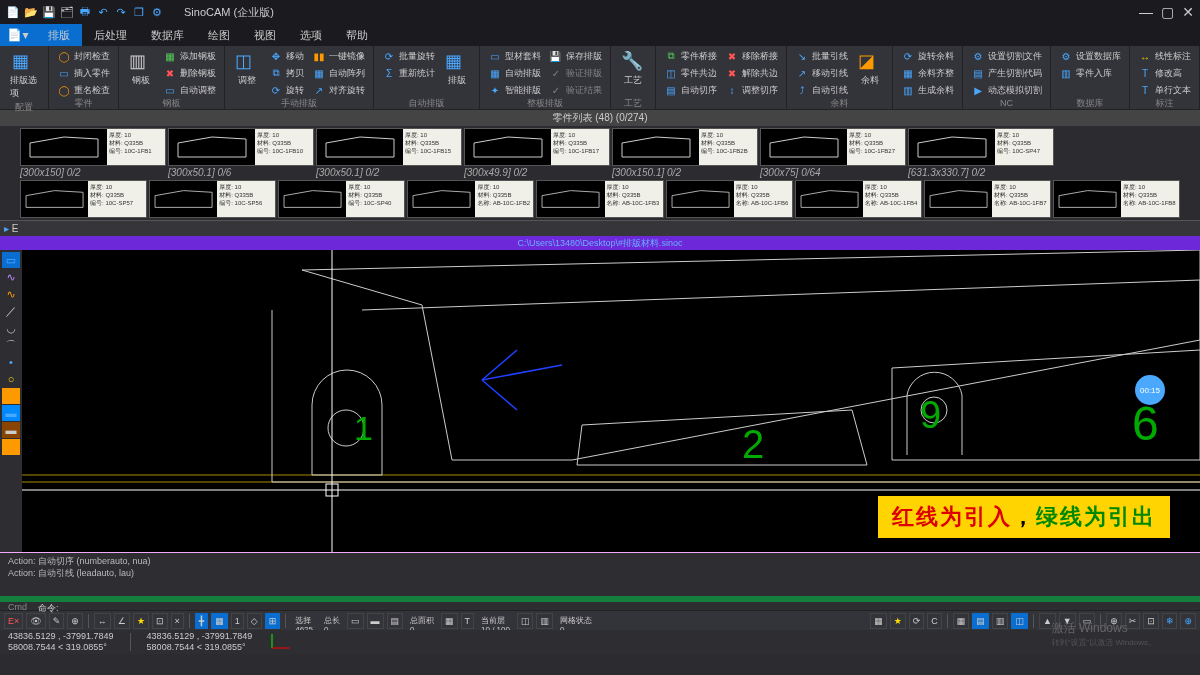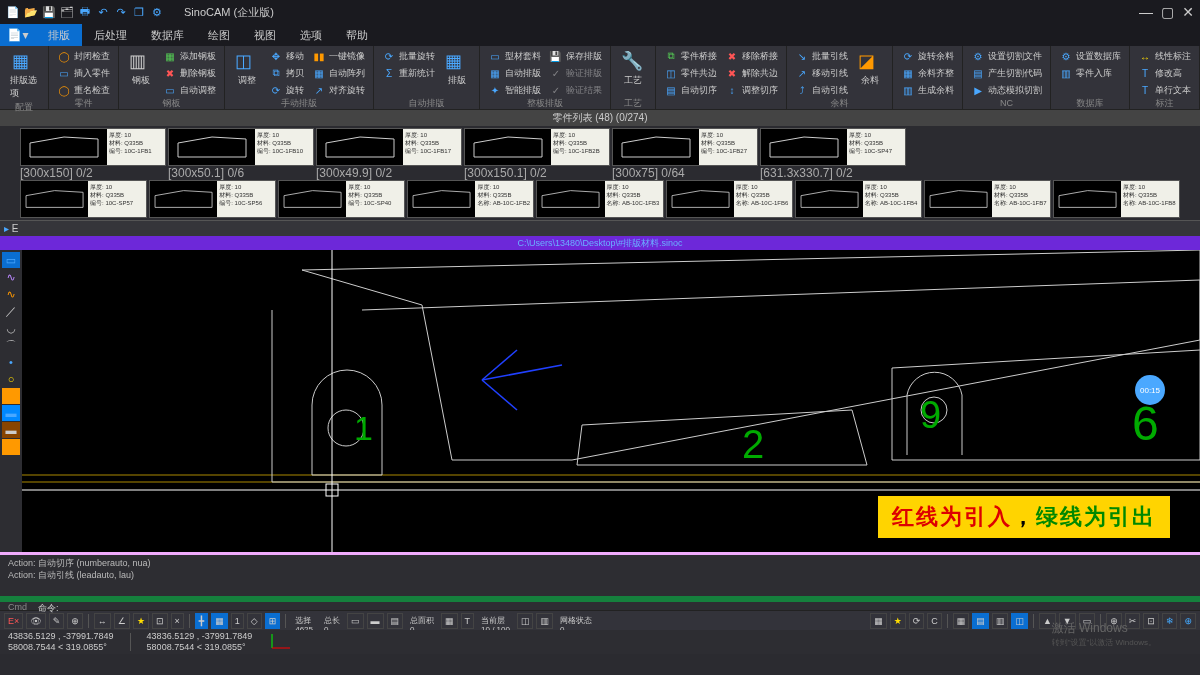--- a/index.html
+++ b/index.html
@@ -26,37 +26,37 @@
 .rbig { display: flex; flex-direction: column; align-items: center; padding: 2px 4px; font-size: 9px; }
 .rbig .ic { width: 24px; height: 24px; font-size: 18px; }
 
 .partlist-hdr { height: 16px; background: #444; text-align: center; font-size: 10px; line-height: 16px; }
 .partlist { background: #2b2b30; padding: 2px 20px; }
 .partrow { display: flex; gap: 2px; }
 .pcell { width: 146px; }
 .pcell .pcard { height: 38px; display: flex; border: 1px solid #555; }
 .pcell .pthumb { flex: 1; background: #000; position: relative; }
 .pcell .pmeta { width: 58px; background: #f0f0e8; color: #333; font-size: 6px; line-height: 8px; padding: 2px; }
-.pcell .plabel { font-size: 12px; color: #aaa; line-height: 14px; height: 14px; }
+.pcell .plabel { font-size: 10px; color: #aaa; line-height: 14px; height: 14px; font-style: italic; }
 
 .doc-tab { height: 16px; background: #35353a; font-size: 10px; padding-left: 4px; line-height: 16px; border-top: 1px solid #555; }
 .filepath { height: 14px; background: #6d28d9; text-align: center; font-size: 9px; color: #6ab0ff; line-height: 14px; }
 
 .canvas-wrap { display: flex; height: 302px; }
 .ltoolbar { width: 22px; background: #2d2d32; display: flex; flex-direction: column; align-items: center; padding-top: 2px; gap: 1px; }
 .ltoolbar .tb { width: 18px; height: 16px; display: flex; align-items: center; justify-content: center; font-size: 11px; }
 .ltoolbar .tb.sel { background: #0a6ed1; }
 .canvas { flex: 1; background: #000; position: relative; overflow: hidden; }
 .canvas svg { width: 100%; height: 100%; }
 .banner { position: absolute; right: 30px; bottom: 14px; background: #ffd400; color: #d00; font-size: 22px; font-weight: bold; padding: 6px 14px; letter-spacing: 2px; }
 .banner .g { color: #008800; }
 .banner .b { color: #000; }
 .timer { position: absolute; right: 35px; top: 125px; width: 30px; height: 30px; border-radius: 50%; background: #4aa8ff; display: flex; align-items: center; justify-content: center; font-size: 8px; color: #fff; }
 
-.cmdpanel { height: 44px; background: #2d2d32; border-top: 3px solid #f0abfc; padding: 2px 8px; font-size: 9px; }
+.cmdpanel { height: 44px; background: #2d2d32; border-top: 1px solid #f0abfc; padding: 2px 8px; font-size: 9px; }
 .cmdpanel .cline { line-height: 12px; color: #bbb; }
 .cmdinput { height: 14px; background: #2d2d32; border-top: 6px solid #15803d; display: flex; align-items: flex-start; padding: 0 8px; font-size: 9px; }
 .cmdinput .lbl { width: 30px; color: #888; }
 
 .statusbar { height: 20px; background: #33333a; display: flex; align-items: center; padding: 0 4px; gap: 3px; font-size: 9px; border-top: 1px solid #222; }
 .statusbar .sb { height: 16px; padding: 0 3px; display: flex; align-items: center; border: 1px solid #444; }
 .statusbar .sb.on { background: #0a6ed1; border-color: #0a6ed1; }
 .statusbar .sep { width: 1px; height: 14px; background: #555; margin: 0 2px; }
 .statusbar .stat { display: flex; flex-direction: column; line-height: 9px; font-size: 8px; padding: 0 4px; margin-top: 8px; }
 .spacer { flex: 1; }
@@ -395,20 +395,29 @@
         <div class="plabel">[300x150] 0/2</div>
       </div>
       <div class="pcell">
         <div class="pcard">
           <div class="pthumb"><svg width="100%" height="100%" viewBox="0 0 80 36">
               <polygon points="6,28 74,28 74,10 40,8 6,14" fill="none" stroke="#ccc" stroke-width="1"></polygon>
             </svg></div>
           <div class="pmeta">厚度: 10<br>材料: Q335B<br>编号: 10C-1FB10</div>
         </div>
         <div class="plabel">[300x50.1] 0/6</div>
+      </div>
+      <div class="pcell">
+        <div class="pcard">
+          <div class="pthumb"><svg width="100%" height="100%" viewBox="0 0 80 36">
+              <polygon points="6,28 74,28 74,10 40,8 6,14" fill="none" stroke="#ccc" stroke-width="1"></polygon>
+            </svg></div>
+          <div class="pmeta">厚度: 10<br>材料: Q335B<br>编号: 10C-1FB15</div>
+        </div>
+        <div class="plabel">[300x50.1] 0/2</div>
       </div>
       <div class="pcell">
         <div class="pcard">
           <div class="pthumb"><svg width="100%" height="100%" viewBox="0 0 80 36">
               <polygon points="6,28 74,28 74,10 40,8 6,14" fill="none" stroke="#ccc" stroke-width="1"></polygon>
             </svg></div>
           <div class="pmeta">厚度: 10<br>材料: Q335B<br>编号: 10C-1FB17</div>
         </div>
         <div class="plabel">[300x49.9] 0/2</div>
       </div>

